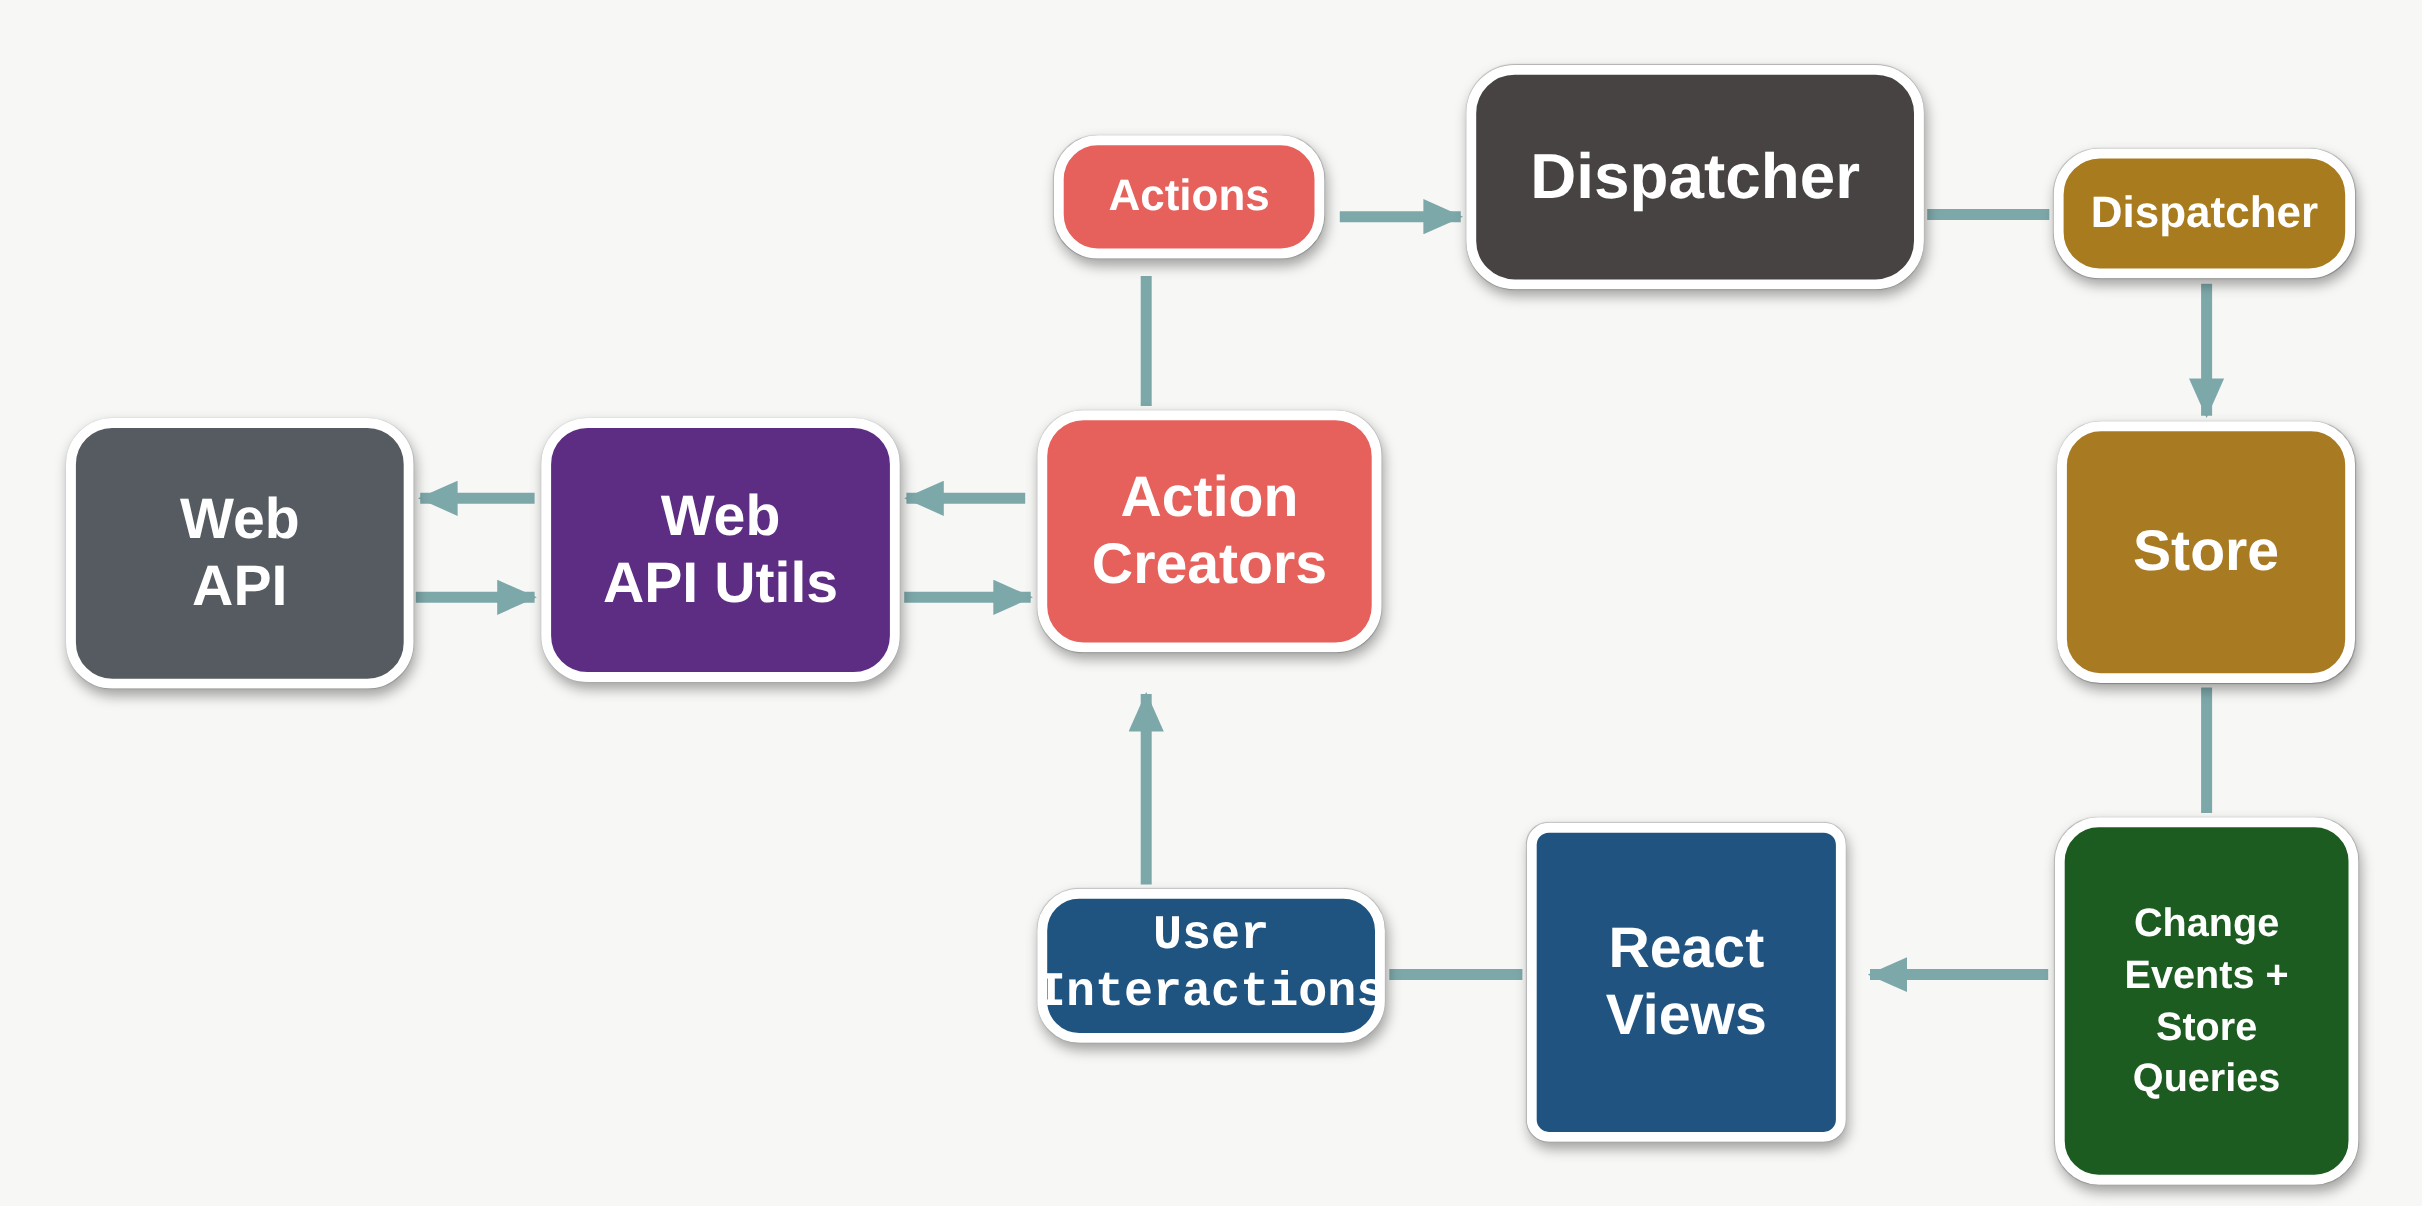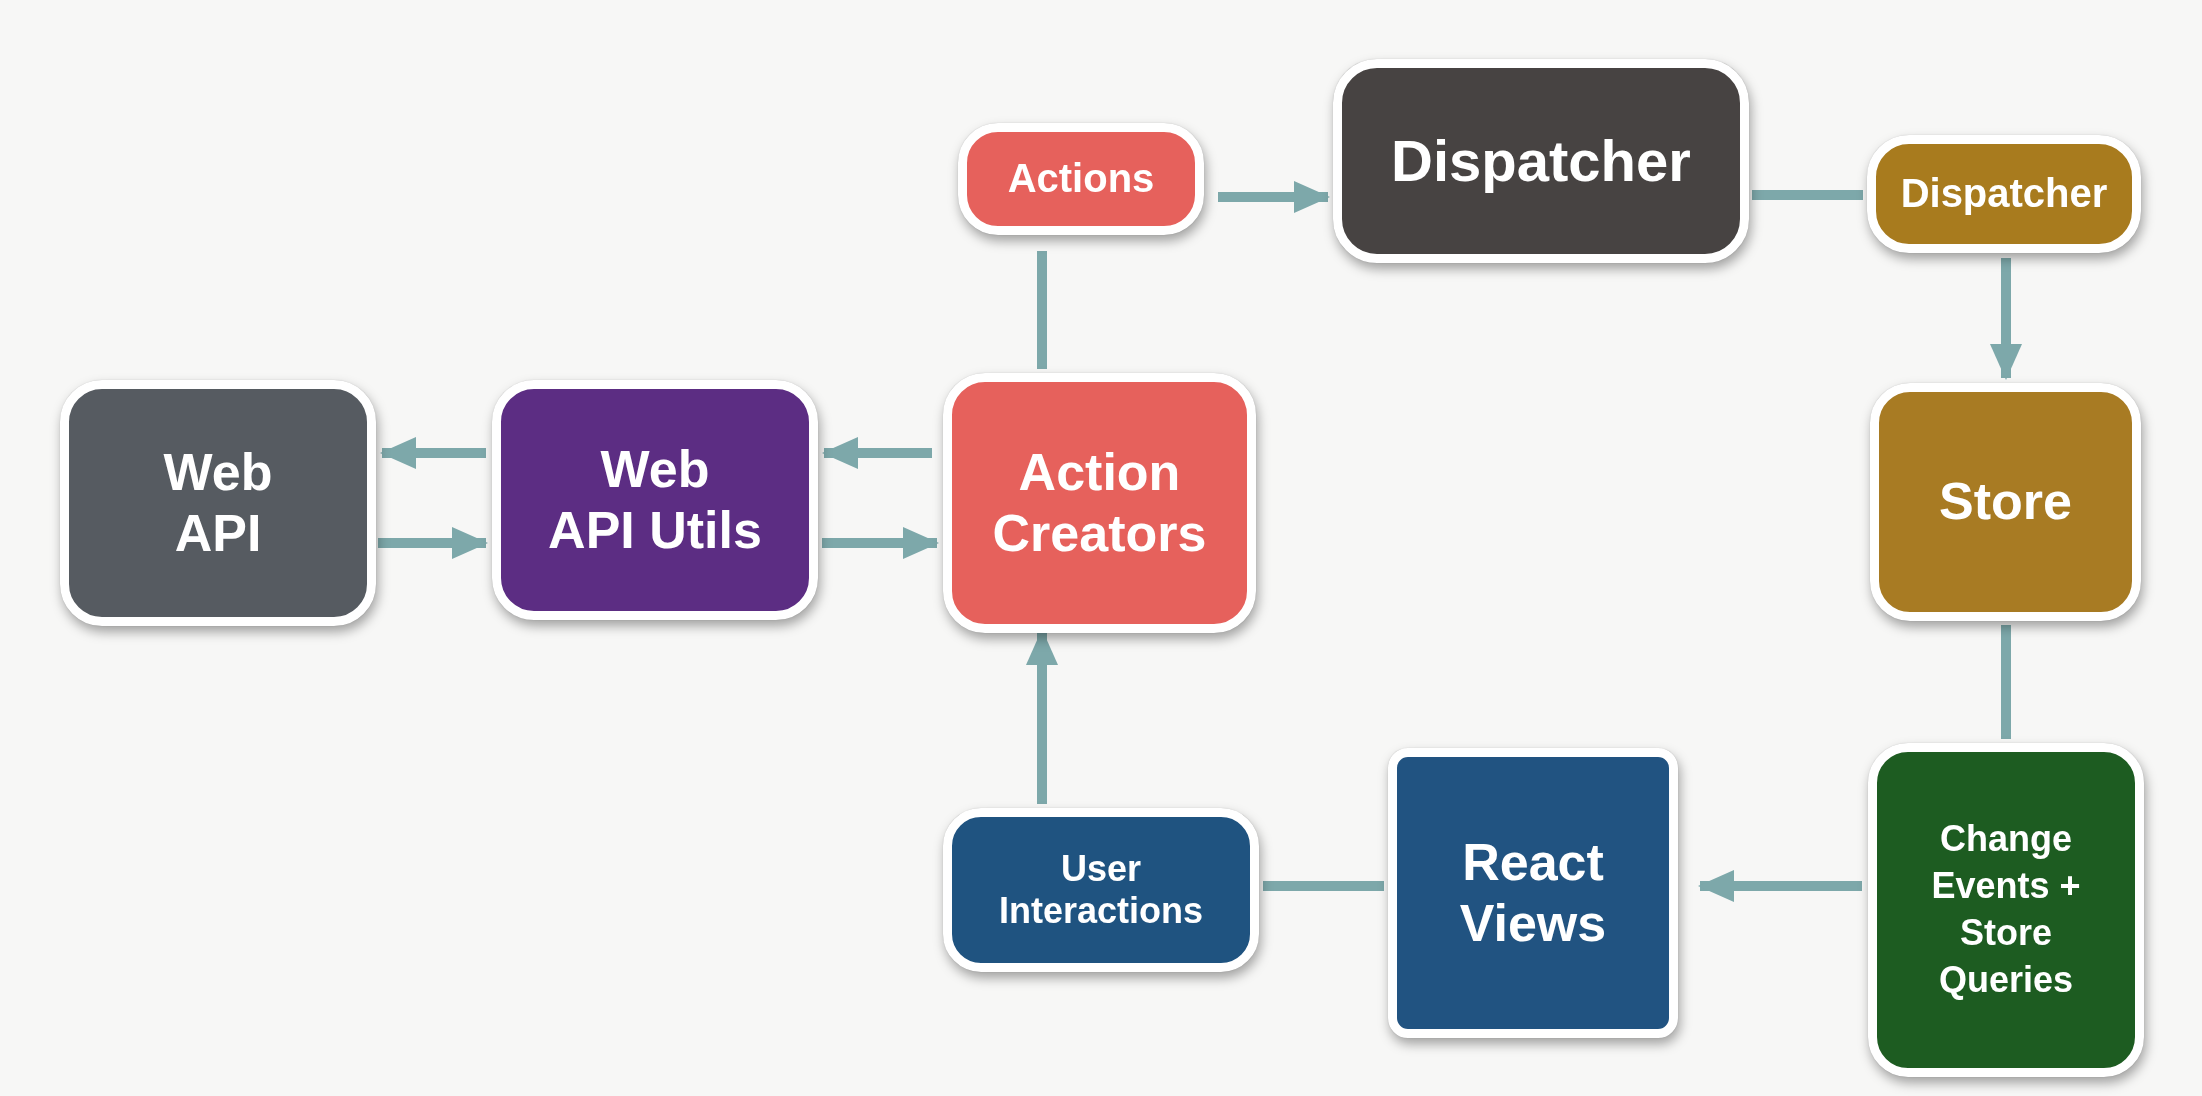--- a/index.html
+++ b/index.html
@@ -20,22 +20,22 @@
     white-space:pre-line;line-height:1.18;
     z-index:2;
   }
   .lbl{white-space:pre-line;}
   .n-actions          {left:958px;  top:123px; width:246px; height:112px; border-radius:40px; font-size:40px;}
   .n-dispatcher       {left:1333px; top:59px;  width:416px; height:204px; border-radius:44px; font-size:58px;}
   .n-callbacks        {left:1867px; top:135px; width:274px; height:118px; border-radius:42px; font-size:40px;}
   .n-store            {left:1870px; top:383px; width:271px; height:238px; border-radius:40px; font-size:52px;}
   .n-web-api          {left:60px;   top:380px; width:316px; height:246px; border-radius:42px; font-size:52px;}
   .n-web-api-utils    {left:492px;  top:380px; width:326px; height:240px; border-radius:42px; font-size:52px;}
-  .n-action-creators  {left:943px;  top:373px; width:313px; height:260px; border-radius:42px; font-size:52px;}
-  .n-user-interactions{left:943px;  top:808px; width:316px; height:164px; border-radius:38px; font-size:36px;}
+  .n-action-creators  {left:943px;  top:373px; width:313px; height:220px; border-radius:42px; font-size:52px;}
+  .n-user-interactions{left:943px;  top:808px; width:316px; height:140px; border-radius:38px; font-size:44px;font-family:Liberation Mono, monospace;}
   .n-react-views      {left:1388px; top:748px; width:290px; height:290px; border-radius:20px; font-size:52px;}
   .n-change-events    {left:1868px; top:743px; width:276px; height:334px; border-radius:40px; font-size:36px; line-height:1.3;}
 </style>
 </head>
 <body>
 
 <div class="canvas">
 
   <svg class="edges" viewBox="0 0 2202 1096" xmlns="http://www.w3.org/2000/svg">
     <defs>

